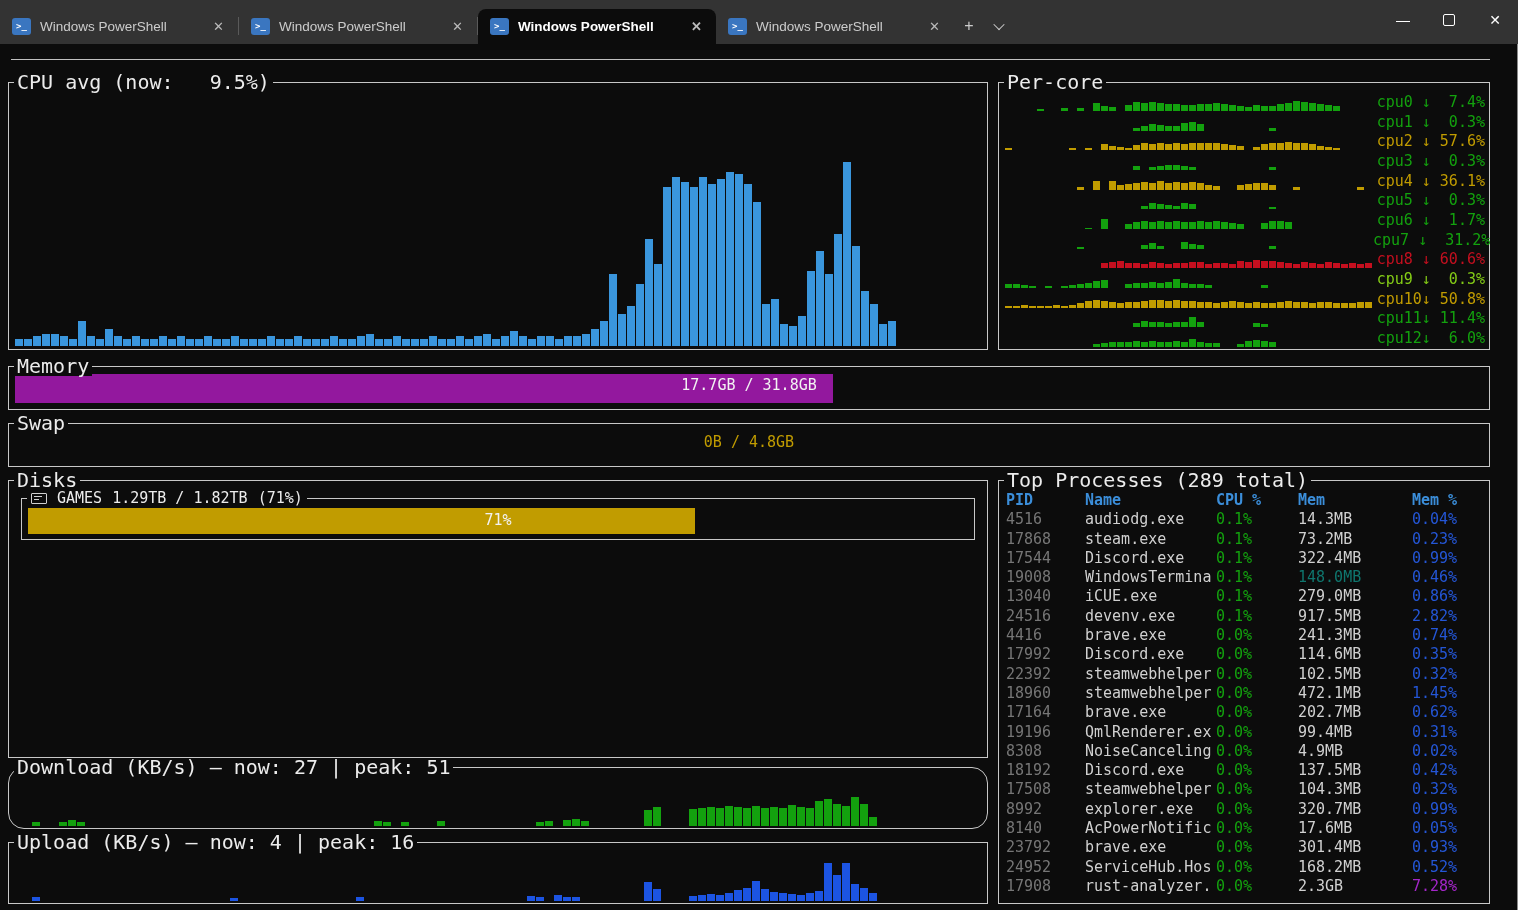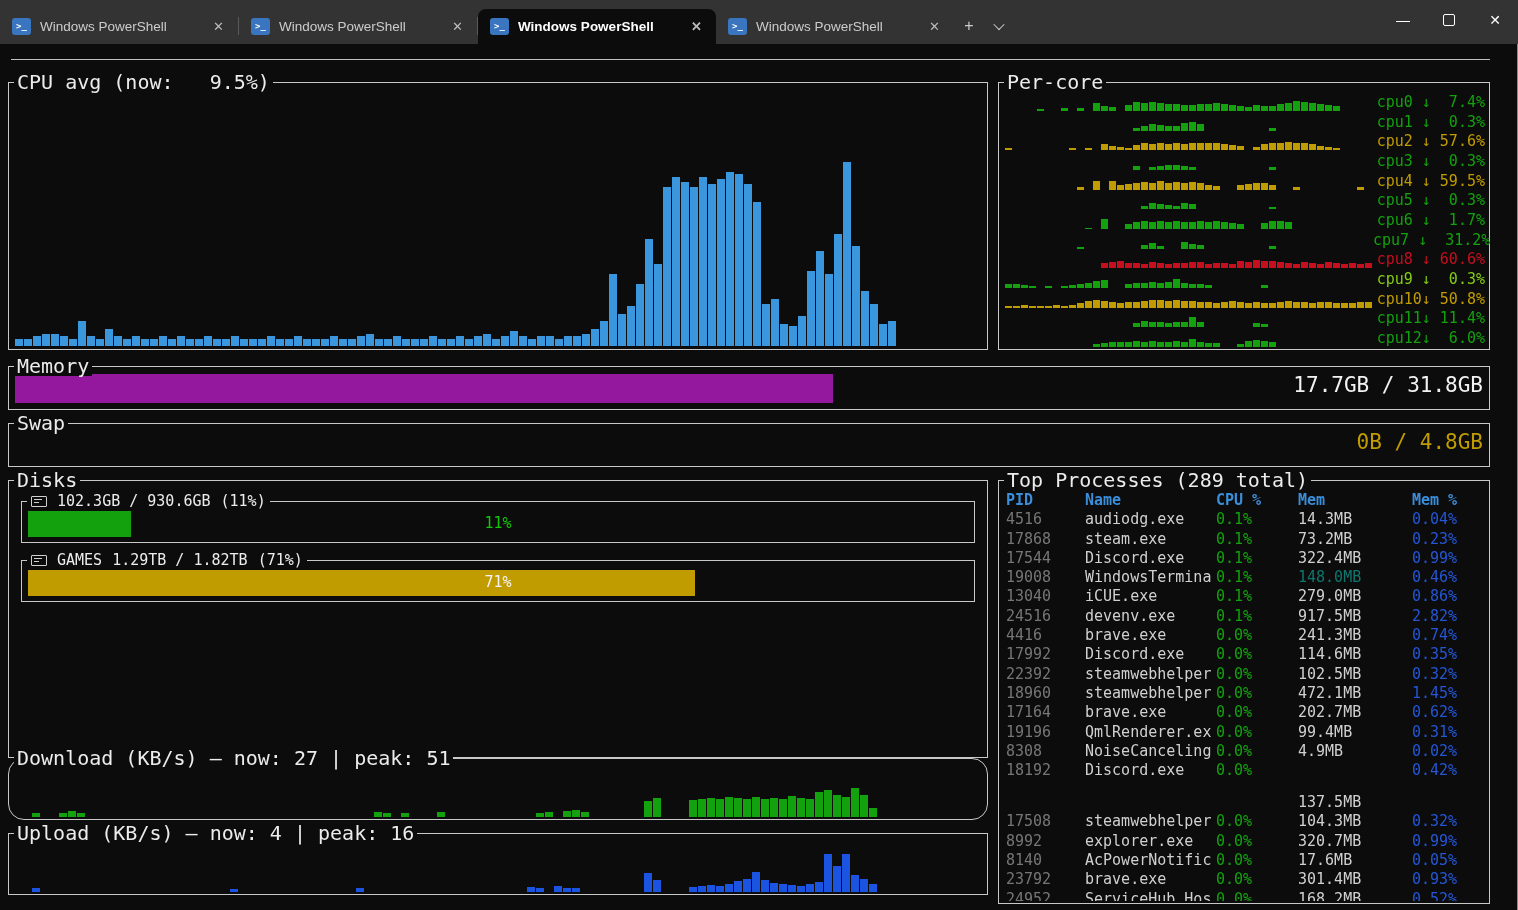--- a/index.html
+++ b/index.html
@@ -43,42 +43,42 @@
   .chart .bar{flex:none;}
   .core-rows{position:absolute;left:6px;right:4px;top:9px;bottom:2px;
              display:flex;flex-direction:column;justify-content:space-between;}
   .core-row{height:19px;display:flex;align-items:flex-end;}
   .spark{flex:1;height:17px;display:flex;align-items:flex-end;overflow:hidden;}
   .core-label{width:112px;flex:none;text-align:right;font-size:15px;line-height:18px;white-space:pre;}
   
   .gauge-panel{height:44px;margin-top:16px;}
   .gauge{position:absolute;left:6px;right:6px;top:7px;bottom:6px;}
   .gfill{position:absolute;left:0;top:0;bottom:0;}
-  .glabel{position:absolute;left:0;right:0;top:0;bottom:0;text-align:right;
-          font-size:21px;line-height:23px;color:#f2f2f2;white-space:pre;z-index:1;}
+  .glabel{position:absolute;left:0;right:0;top:0;bottom:0;text-align:center;
+          font-size:15px;line-height:23px;color:#f2f2f2;white-space:pre;z-index:1;}
   .swap-panel{margin-top:13px;}
   
   .row2{margin-top:13px;height:424px;}
   .col-left{flex:1;display:flex;flex-direction:column;}
   .disks-panel{height:278px;}
   .disk-box{position:relative;border:1px solid #c8c8c8;margin:0 12px;height:42px;box-sizing:border-box;}
   .disk-box.first{margin-top:20px;}
   .disk-box.second{margin-top:17px;}
   .dtitle{position:absolute;top:-10px;left:5px;background:#0c0c0c;padding:0 4px;
           display:flex;align-items:center;gap:10px;font-size:15px;line-height:19px;
           color:#ececec;white-space:pre;z-index:2;}
   .disk-icon{width:14px;height:9px;border:1px solid #d0d0d0;border-radius:1px;display:inline-block;
              background-image:linear-gradient(#d0d0d0,#d0d0d0),linear-gradient(#d0d0d0,#d0d0d0);
              background-size:8px 1px,5px 1px;background-position:2px 2px,2px 5px;background-repeat:no-repeat;}
   .dbar{position:absolute;left:6px;right:6px;top:9px;bottom:5px;}
   .dfill{position:absolute;left:0;top:0;bottom:0;}
   .dlabel{position:absolute;left:0;right:0;top:0;bottom:0;text-align:center;
           font-size:15px;line-height:25px;z-index:1;}
   .net-panel{height:62px;}
-  .net-panel.dl{margin-top:0;border-radius:16px;}
+  .net-panel.dl{margin-top:9px;border-radius:16px;}
   .net-panel.ul{margin-top:13px;}
   .net-chart{position:absolute;left:5px;right:4px;bottom:2px;top:13px;
              display:flex;align-items:flex-end;overflow:hidden;}
   
   .proc-panel{width:492px;flex:none;}
   .proc-grid{display:grid;grid-template-columns:79px 131px 82px 114px 1fr;
              font-size:15px;line-height:19.3px;white-space:pre;}
   .proc-body{position:absolute;left:7px;right:4px;top:10px;bottom:2px;overflow:hidden;}
 </style>
 </head>
@@ -478,21 +478,21 @@
               <div class="bar" style="width: 7px; margin-right: 1px; height: 0%; background: rgb(193, 156, 0); flex: 0 0 auto;"></div>
               <div class="bar" style="width: 7px; margin-right: 1px; height: 0%; background: rgb(193, 156, 0); flex: 0 0 auto;"></div>
               <div class="bar" style="width: 7px; margin-right: 1px; height: 0%; background: rgb(193, 156, 0); flex: 0 0 auto;"></div>
               <div class="bar" style="width: 7px; margin-right: 1px; height: 0%; background: rgb(193, 156, 0); flex: 0 0 auto;"></div>
               <div class="bar" style="width: 7px; margin-right: 1px; height: 0%; background: rgb(193, 156, 0); flex: 0 0 auto;"></div>
               <div class="bar" style="width: 7px; margin-right: 1px; height: 0%; background: rgb(193, 156, 0); flex: 0 0 auto;"></div>
               <div class="bar" style="width: 7px; margin-right: 1px; height: 0%; background: rgb(193, 156, 0); flex: 0 0 auto;"></div>
               <div class="bar" style="width: 7px; margin-right: 1px; height: 16%; background: rgb(193, 156, 0); flex: 0 0 auto;"></div>
               <div class="bar" style="width: 7px; margin-right: 1px; height: 0%; background: rgb(193, 156, 0); flex: 0 0 auto;"></div>
             </div>
-            <span class="core-label" style="color: rgb(193, 156, 0);">cpu4 ↓ 59.5%</span>
+            <span class="core-label" style="color: rgb(193, 156, 0);">cpu4 ↓ 36.1%</span>
           </div>
           <div class="core-row">
             <div class="spark">
               <div class="bar" style="width: 7px; margin-right: 1px; height: 0%; background: rgb(19, 161, 14); flex: 0 0 auto;"></div>
               <div class="bar" style="width: 7px; margin-right: 1px; height: 0%; background: rgb(19, 161, 14); flex: 0 0 auto;"></div>
               <div class="bar" style="width: 7px; margin-right: 1px; height: 0%; background: rgb(19, 161, 14); flex: 0 0 auto;"></div>
               <div class="bar" style="width: 7px; margin-right: 1px; height: 0%; background: rgb(19, 161, 14); flex: 0 0 auto;"></div>
               <div class="bar" style="width: 7px; margin-right: 1px; height: 0%; background: rgb(19, 161, 14); flex: 0 0 auto;"></div>
               <div class="bar" style="width: 7px; margin-right: 1px; height: 0%; background: rgb(19, 161, 14); flex: 0 0 auto;"></div>
               <div class="bar" style="width: 7px; margin-right: 1px; height: 0%; background: rgb(19, 161, 14); flex: 0 0 auto;"></div>
@@ -912,31 +912,20 @@
     <div class="gauge">
       <span class="glabel" id="swapLabel" style="color: rgb(193, 156, 0);">0B / 4.8GB</span>
     </div>
   </div>
 
   <div class="row row2">
     <div class="col-left">
       <div class="panel disks-panel">
         <span class="ptitle">Disks</span>
 
-        <div class="disk-box first">
-          <span class="dtitle">
-            <span class="disk-icon"></span>
-            <span>102.3GB / 930.6GB</span>
-            <span>(11%)</span>
-          </span>
-          <div class="dbar">
-            <div class="dfill" id="disk0Fill" style="width: 11%; background: rgb(19, 161, 14);"></div>
-            <span class="dlabel" id="disk0Label" style="color: rgb(22, 198, 12);">11%</span>
-          </div>
-        </div>
 
         <div class="disk-box second">
           <span class="dtitle">
             <span class="disk-icon"></span>
             <span>GAMES</span>
             <span>1.29TB / 1.82TB</span>
             <span>(71%)</span>
           </span>
           <div class="dbar">
             <div class="dfill" id="disk1Fill" style="width: 71%; background: rgb(193, 156, 0);"></div>
@@ -1161,21 +1150,21 @@
             <div class="proc-grid"><span style="color: rgb(118, 118, 118);">19008</span><span style="color: rgb(208, 208, 208);">WindowsTermina</span><span style="color: rgb(19, 161, 14);">0.1%</span><span style="color: #0f766e;">148.0MB</span><span style="color: rgb(36, 86, 214);">0.46%</span></div>
             <div class="proc-grid"><span style="color: rgb(118, 118, 118);">13040</span><span style="color: rgb(208, 208, 208);">iCUE.exe</span><span style="color: rgb(19, 161, 14);">0.1%</span><span style="color: rgb(208, 208, 208);">279.0MB</span><span style="color: rgb(36, 86, 214);">0.86%</span></div>
             <div class="proc-grid"><span style="color: rgb(118, 118, 118);">24516</span><span style="color: rgb(208, 208, 208);">devenv.exe</span><span style="color: rgb(19, 161, 14);">0.1%</span><span style="color: rgb(208, 208, 208);">917.5MB</span><span style="color: rgb(36, 86, 214);">2.82%</span></div>
             <div class="proc-grid"><span style="color: rgb(118, 118, 118);">4416</span><span style="color: rgb(208, 208, 208);">brave.exe</span><span style="color: rgb(19, 161, 14);">0.0%</span><span style="color: rgb(208, 208, 208);">241.3MB</span><span style="color: rgb(36, 86, 214);">0.74%</span></div>
             <div class="proc-grid"><span style="color: rgb(118, 118, 118);">17992</span><span style="color: rgb(208, 208, 208);">Discord.exe</span><span style="color: rgb(19, 161, 14);">0.0%</span><span style="color: rgb(208, 208, 208);">114.6MB</span><span style="color: rgb(36, 86, 214);">0.35%</span></div>
             <div class="proc-grid"><span style="color: rgb(118, 118, 118);">22392</span><span style="color: rgb(208, 208, 208);">steamwebhelper</span><span style="color: rgb(19, 161, 14);">0.0%</span><span style="color: rgb(208, 208, 208);">102.5MB</span><span style="color: rgb(36, 86, 214);">0.32%</span></div>
             <div class="proc-grid"><span style="color: rgb(118, 118, 118);">18960</span><span style="color: rgb(208, 208, 208);">steamwebhelper</span><span style="color: rgb(19, 161, 14);">0.0%</span><span style="color: rgb(208, 208, 208);">472.1MB</span><span style="color: rgb(36, 86, 214);">1.45%</span></div>
             <div class="proc-grid"><span style="color: rgb(118, 118, 118);">17164</span><span style="color: rgb(208, 208, 208);">brave.exe</span><span style="color: rgb(19, 161, 14);">0.0%</span><span style="color: rgb(208, 208, 208);">202.7MB</span><span style="color: rgb(36, 86, 214);">0.62%</span></div>
             <div class="proc-grid"><span style="color: rgb(118, 118, 118);">19196</span><span style="color: rgb(208, 208, 208);">QmlRenderer.ex</span><span style="color: rgb(19, 161, 14);">0.0%</span><span style="color: rgb(208, 208, 208);">99.4MB</span><span style="color: rgb(36, 86, 214);">0.31%</span></div>
             <div class="proc-grid"><span style="color: rgb(118, 118, 118);">8308</span><span style="color: rgb(208, 208, 208);">NoiseCanceling</span><span style="color: rgb(19, 161, 14);">0.0%</span><span style="color: rgb(208, 208, 208);">4.9MB</span><span style="color: rgb(36, 86, 214);">0.02%</span></div>
-            <div class="proc-grid"><span style="color: rgb(118, 118, 118);">18192</span><span style="color: rgb(208, 208, 208);">Discord.exe</span><span style="color: rgb(19, 161, 14);">0.0%</span><span style="color: rgb(208, 208, 208); margin-top: 32px;">137.5MB</span><span style="color: rgb(36, 86, 214);">0.42%</span></div>
+            <div class="proc-grid"><span style="color: rgb(118, 118, 118);">18192</span><span style="color: rgb(208, 208, 208);">Discord.exe</span><span style="color: rgb(19, 161, 14);">0.0%</span><span style="color: rgb(208, 208, 208);">137.5MB</span><span style="color: rgb(36, 86, 214);">0.42%</span></div>
             <div class="proc-grid"><span style="color: rgb(118, 118, 118);">17508</span><span style="color: rgb(208, 208, 208);">steamwebhelper</span><span style="color: rgb(19, 161, 14);">0.0%</span><span style="color: rgb(208, 208, 208);">104.3MB</span><span style="color: rgb(36, 86, 214);">0.32%</span></div>
             <div class="proc-grid"><span style="color: rgb(118, 118, 118);">8992</span><span style="color: rgb(208, 208, 208);">explorer.exe</span><span style="color: rgb(19, 161, 14);">0.0%</span><span style="color: rgb(208, 208, 208);">320.7MB</span><span style="color: rgb(36, 86, 214);">0.99%</span></div>
             <div class="proc-grid"><span style="color: rgb(118, 118, 118);">8140</span><span style="color: rgb(208, 208, 208);">AcPowerNotific</span><span style="color: rgb(19, 161, 14);">0.0%</span><span style="color: rgb(208, 208, 208);">17.6MB</span><span style="color: rgb(36, 86, 214);">0.05%</span></div>
             <div class="proc-grid"><span style="color: rgb(118, 118, 118);">23792</span><span style="color: rgb(208, 208, 208);">brave.exe</span><span style="color: rgb(19, 161, 14);">0.0%</span><span style="color: rgb(208, 208, 208);">301.4MB</span><span style="color: rgb(36, 86, 214);">0.93%</span></div>
             <div class="proc-grid"><span style="color: rgb(118, 118, 118);">24952</span><span style="color: rgb(208, 208, 208);">ServiceHub.Hos</span><span style="color: rgb(19, 161, 14);">0.0%</span><span style="color: rgb(208, 208, 208);">168.2MB</span><span style="color: rgb(36, 86, 214);">0.52%</span></div>
             <div class="proc-grid"><span style="color: rgb(118, 118, 118);">17908</span><span style="color: rgb(208, 208, 208);">rust-analyzer.</span><span style="color: rgb(19, 161, 14);">0.0%</span><span style="color: rgb(208, 208, 208);">2.3GB</span><span style="color: rgb(163, 38, 201);">7.28%</span></div>
           </div>
       </div>
     </div>
   </div>

